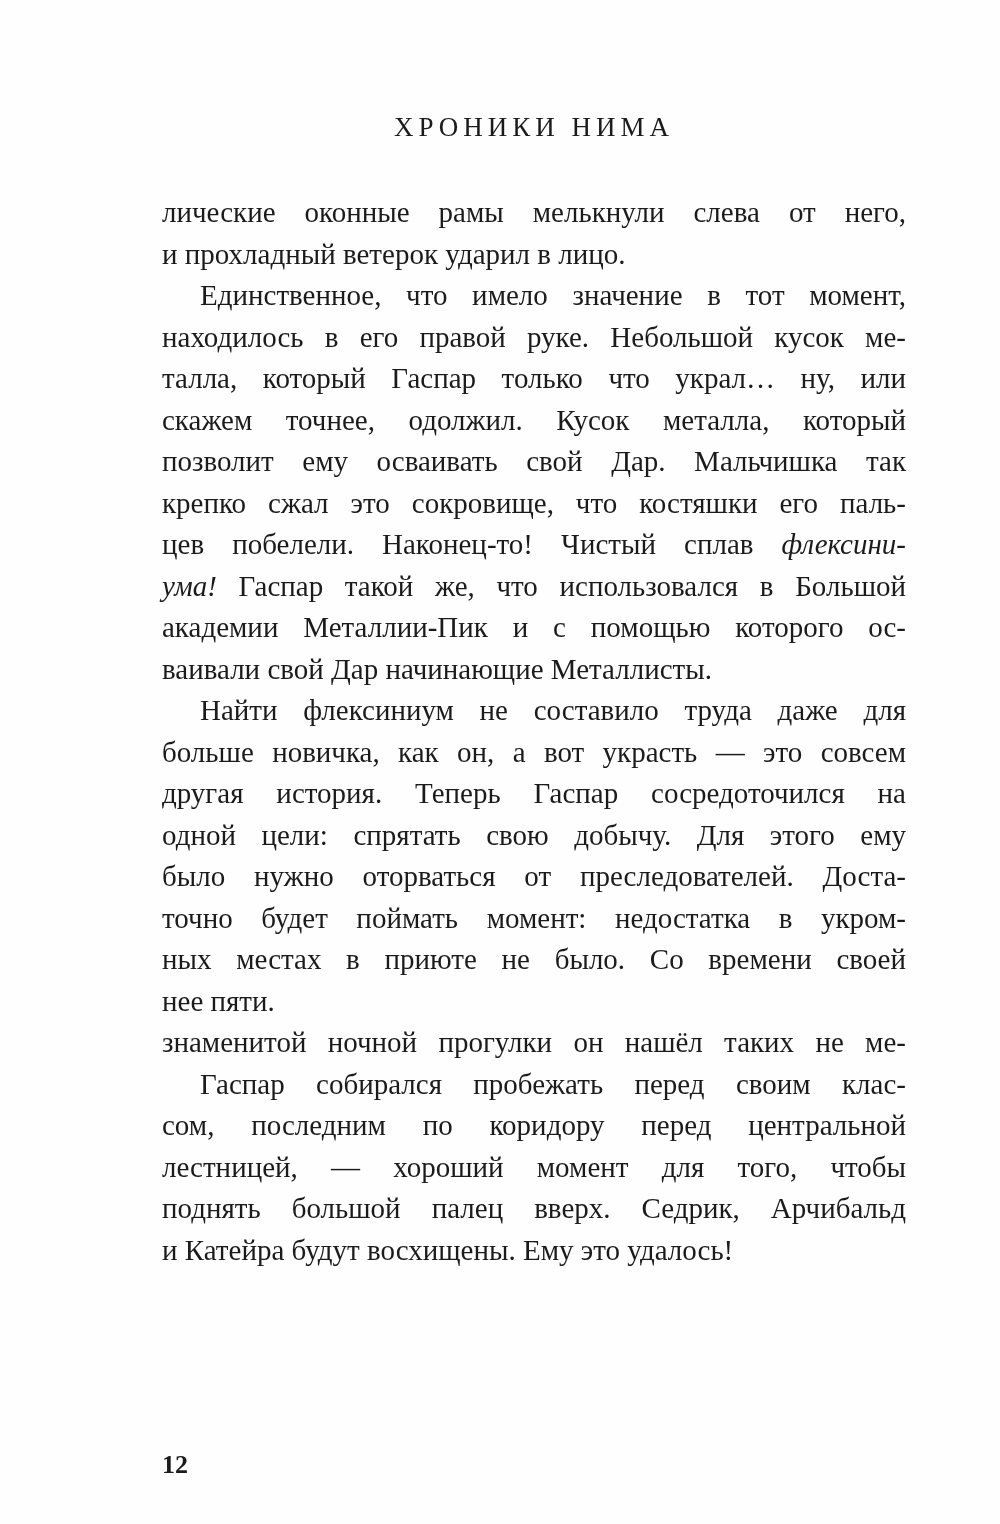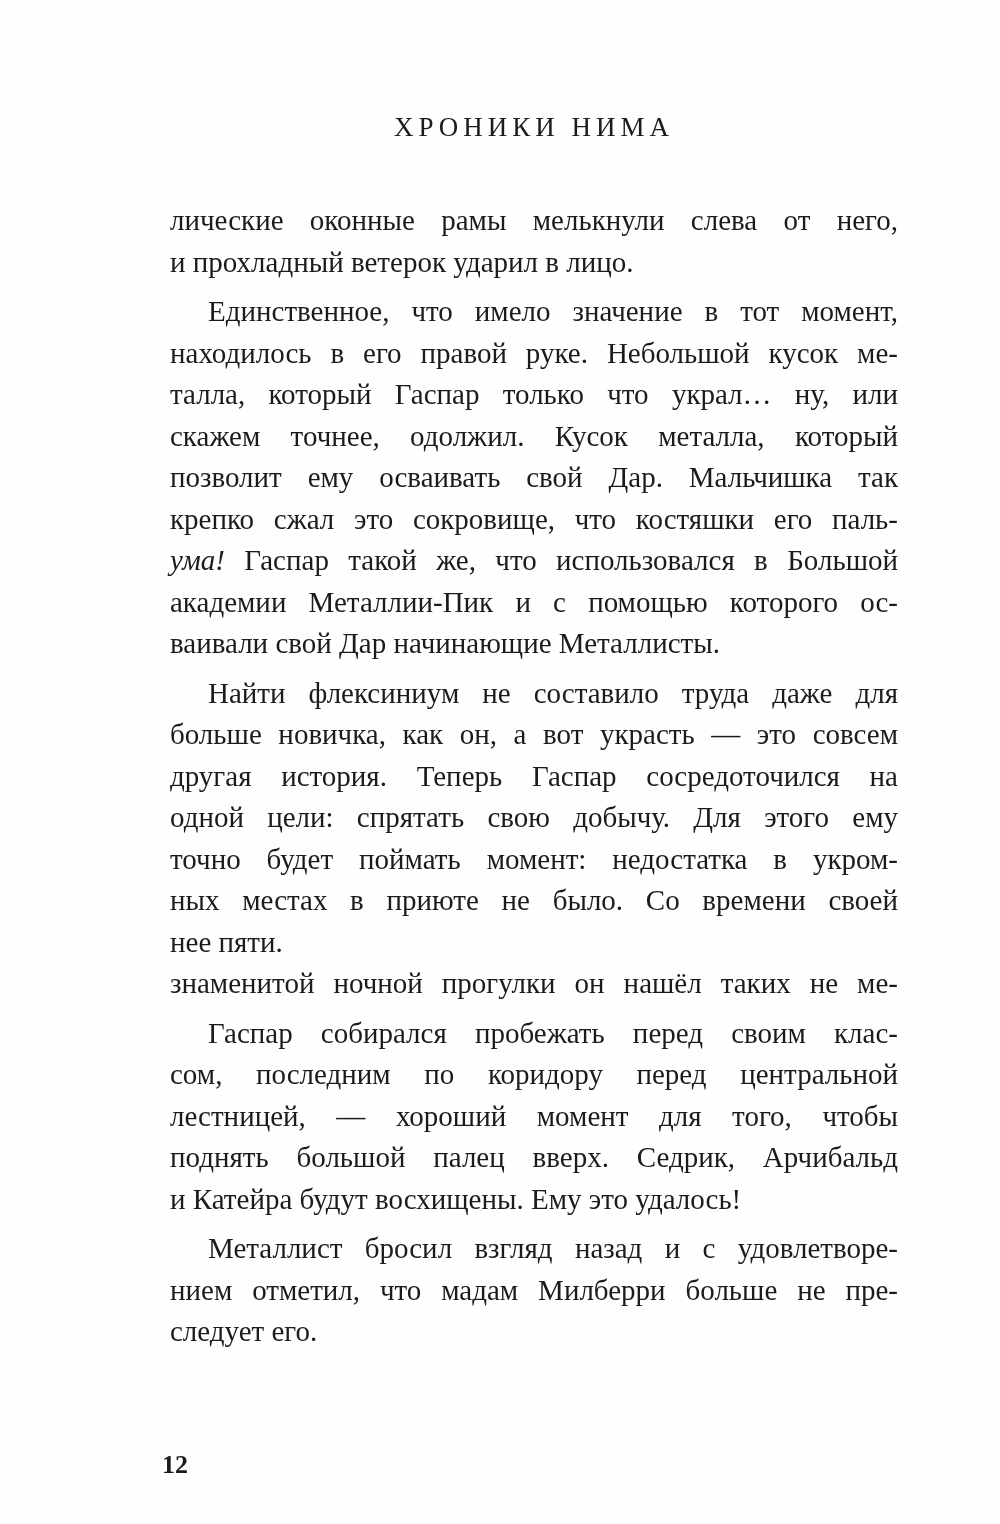--- a/index.html
+++ b/index.html
@@ -29,21 +29,21 @@
     white-space: nowrap;
   }
   .text-block {
     position: absolute;
     top: 192px;
     left: 162px;
     width: 744px;
     font-size: 29px;
     line-height: 41.5px;
   }
-  .para { margin: 8px; }
+  .para { margin: 0; }
   .line {
     text-align: justify;
     text-align-last: justify;
   }
   .line.last {
     text-align-last: left;
   }
   .line.first-indent {
     text-indent: 38px;
   }
@@ -69,42 +69,39 @@
         <div class="line"><span>лические оконные рамы мелькнули слева от него,</span></div>
         <div class="line last"><span>и прохладный ветерок ударил в лицо.</span></div>
       </div>
       <div class="para">
         <div class="line first-indent"><span>Единственное, что имело значение в тот момент,</span></div>
         <div class="line"><span>находилось в его правой руке. Небольшой кусок ме-</span></div>
         <div class="line"><span>талла, который Гаспар только что украл… ну, или</span></div>
         <div class="line"><span>скажем точнее, одолжил. Кусок металла, который</span></div>
         <div class="line"><span>позволит ему осваивать свой Дар. Мальчишка так</span></div>
         <div class="line"><span>крепко сжал это сокровище, что костяшки его паль-</span></div>
+        <div class="line"><span>цев побелели. Наконец-то! Чистый сплав </span><span class="it">флексини-</span></div>
         <div class="line"><span class="it">ума!</span><span> Гаспар такой же, что использовался в Большой</span></div>
         <div class="line"><span>академии Металлии-Пик и с помощью которого ос-</span></div>
         <div class="line last"><span>ваивали свой Дар начинающие Металлисты.</span></div>
       </div>
       <div class="para">
         <div class="line first-indent"><span>Найти флексиниум не составило труда даже для</span></div>
         <div class="line"><span>больше новичка, как он, а вот украсть — это совсем</span></div>
         <div class="line"><span>другая история. Теперь Гаспар сосредоточился на</span></div>
         <div class="line"><span>одной цели: спрятать свою добычу. Для этого ему</span></div>
+        <div class="line"><span>было нужно оторваться от преследователей. Доста-</span></div>
         <div class="line"><span>точно будет поймать момент: недостатка в укром-</span></div>
         <div class="line"><span>ных местах в приюте не было. Со времени своей</span></div>
         <div class="line last"><span>нее пяти.</span></div>
         <div class="line"><span>знаменитой ночной прогулки он нашёл таких не ме-</span></div>
       </div>
       <div class="para">
         <div class="line first-indent"><span>Гаспар собирался пробежать перед своим клас-</span></div>
         <div class="line"><span>сом, последним по коридору перед центральной</span></div>
         <div class="line"><span>лестницей, — хороший момент для того, чтобы</span></div>
         <div class="line"><span>поднять большой палец вверх. Седрик, Арчибальд</span></div>
         <div class="line last"><span>и Катейра будут восхищены. Ему это удалось!</span></div>
       </div>
-      <div class="para">
-        <div class="line first-indent"><span>Металлист бросил взгляд назад и с удовлетворе-</span></div>
-        <div class="line"><span>нием отметил, что мадам Милберри больше не пре-</span></div>
-        <div class="line last"><span>следует его.</span></div>
-      </div>
     </div>
 
   <div class="folio">12</div>
 </div>
 
 </body></html>

